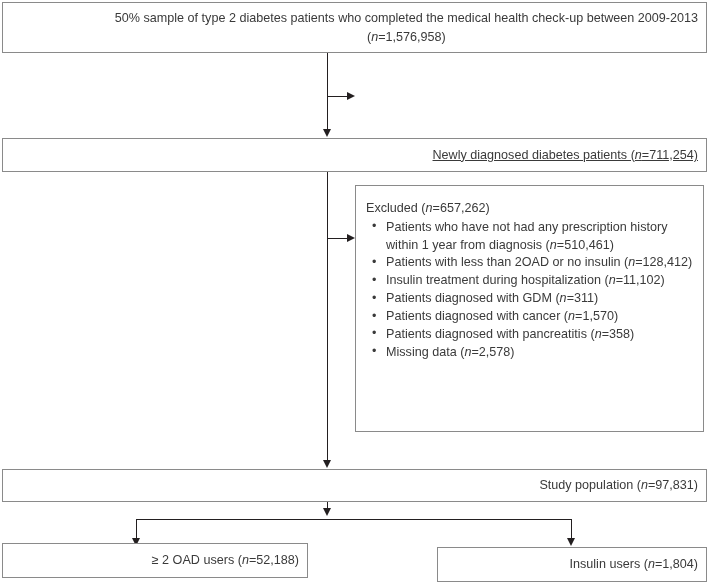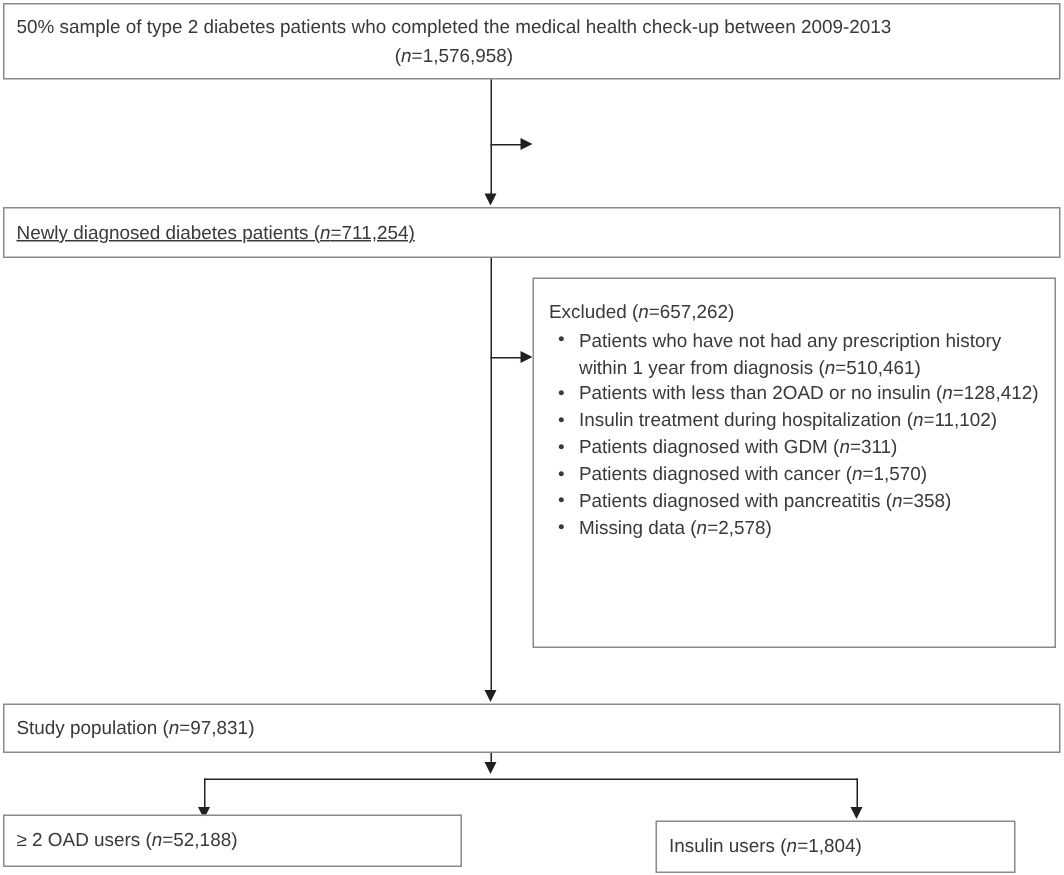--- a/index.html
+++ b/index.html
@@ -18,21 +18,21 @@
   }
   .box {
     position: absolute;
     box-sizing: border-box;
     border: 1px solid #8a8a8a;
     background: #ffffff;
   }
   .box-center {
     display: flex;
     align-items: center;
-    justify-content: flex-start;
+    justify-content: flex-end;
     text-align: center;
   }
   .box-text {
     font-size: 12.6px;
     line-height: 1.45;
     color: #3a3a3a;
   }
   .excl-body {
     padding: 9px 10px 6px 10px;
   }
@@ -154,19 +154,19 @@
   <div class="arrow-down" style="left:131.5px; top:538px;"></div>
   <div class="vline" style="left:571px; top:519px; height:22px;"></div>
   <div class="arrow-down" style="left:566.5px; top:538px;"></div>
 
   <div class="box box-center" style="left:2px; top:543px; width:306px; height:35px;">
     <div class="box-text" style="padding:0 8px;">
       <span>≥ 2 OAD users (</span><span class="ital">n</span><span>=52,188)</span>
     </div>
   </div>
 
-  <div class="box box-center" style="left:437px; top:547px; width:240px; height:35px;">
+  <div class="box box-center" style="left:437px; top:547px; width:270px; height:35px;">
     <div class="box-text" style="padding:0 8px;">
       <span>Insulin users (</span><span class="ital">n</span><span>=1,804)</span>
     </div>
   </div>
 
 </div>
 
 </body></html>

